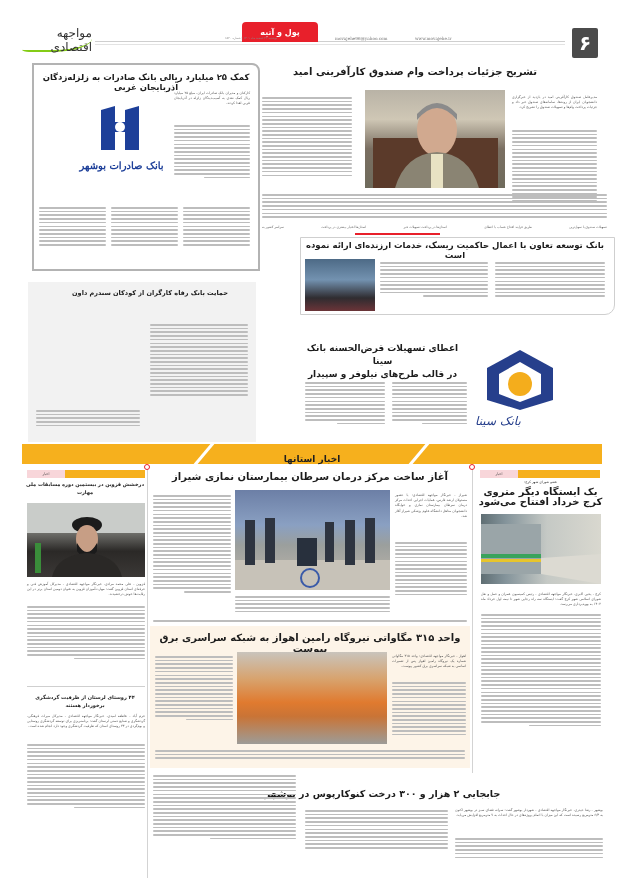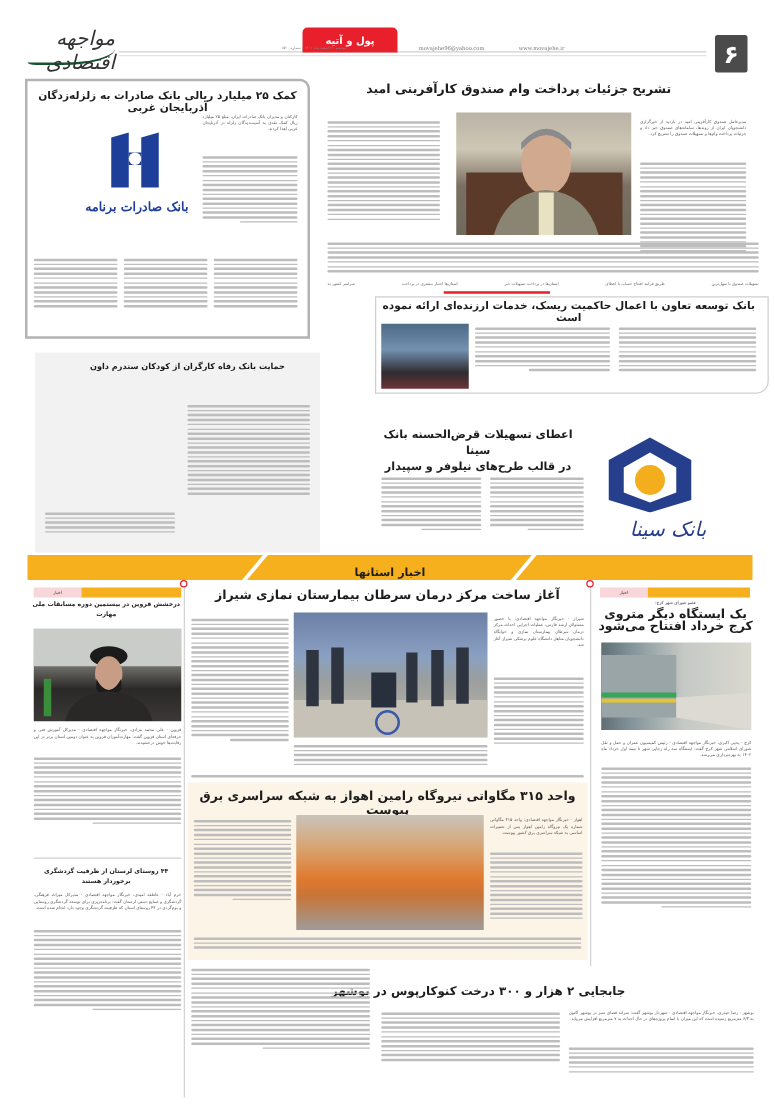--- a/index.html
+++ b/index.html
@@ -11,27 +11,27 @@
   .filler span { display: block; height: 1.6px; background: #bdbdbd; margin: 2.1px 0; border-radius: 1px; }
   .filler span.short { width: 60%; margin-right: 0; margin-left: auto; }
   .headline { font-weight: bold; color: #1c1c1c; text-align: center; direction: rtl; }
   .photo { background: #aaa; overflow: hidden; }
 
   
   #header-line { left: 95px; right: 55px; top: 41px; height: 1px; background: #cfcfcf; }
   #header-line2 { left: 95px; right: 55px; top: 44px; height: 1px; background: #e3e3e3; }
   #page-num { right: 22px; top: 28px; width: 26px; height: 30px; background: #4b4b4b; color: #fff; font-size: 20px; font-weight: bold; display: flex; align-items: center; justify-content: center; border-radius: 2px; }
   #section-tab { left: 242px; top: 22px; width: 76px; height: 20px; background: #e8202b; color: #fff; font-size: 8px; font-weight: bold; display: flex; align-items: center; justify-content: center; border-radius: 4px 4px 0 0; }
-  #logo { left: 22px; top: 30px; width: 70px; height: 22px; font-family: "DejaVu Serif", serif; font-size: 16px; font-style: italic; color: #333; display:flex; align-items:center; justify-content:center; border-bottom: 2px solid #14532d; border-radius: 0 0 60% 10%; }
+  #logo { left: 22px; top: 30px; width: 70px; height: 22px; font-family: "DejaVu Serif", serif; font-size: 12px; color: #333; display:flex; align-items:center; justify-content:center; border-bottom: 2px solid #84cc16; border-radius: 0 0 60% 10%; }
   #site-url { left: 415px; top: 36px; font-size: 4.2px; color: #777; direction: ltr; font-family: "DejaVu Serif", serif; }
   #email { left: 335px; top: 36px; font-size: 4.2px; color: #777; direction: ltr; font-family: "DejaVu Serif", serif; }
   #issue-info { left: 225px; top: 36px; font-size: 3px; color: #888; }
 
   
-  #box-saderat { left: 20px; top: 63px; width: 228px; height: 208px; border: 2px solid #b3b3b3; border-radius: 0 8px 0 0; background: #fff; }
+  #box-saderat { left: 32px; top: 63px; width: 228px; height: 208px; border: 2px solid #b3b3b3; border-radius: 0 8px 0 0; background: #fff; }
   #saderat-logo { left: 40px; top: 37px; width: 95px; height: 92px; }
   .saderat-mark { position: absolute; left: 23px; top: 0; width: 46px; height: 52px; }
 
   
   #amid-title { left: 270px; top: 66px; width: 290px; font-size: 10px; }
   #amid-photo { left: 365px; top: 90px; width: 140px; height: 98px; background: linear-gradient(180deg,#b9b3a6 0%,#cfc7b5 30%,#7a6f62 60%,#6f6b5c 100%); }
 
   
   #box-risk { left: 300px; top: 237px; width: 315px; height: 78px; border: 1px solid #cfcfcf; border-radius: 0 0 10px 0; }
   #risk-title { left: 305px; top: 240px; width: 300px; font-size: 8.5px; }
@@ -88,21 +88,21 @@
 
 <div class="abs" id="box-saderat">
   <div class="headline" style="position:absolute;left:4px;right:4px;top:7px;font-size:8.5px;">کمک ۲۵ میلیارد ریالی بانک صادرات به زلزله‌زدگان آذربایجان غربی</div>
   <div class="abs" id="saderat-logo">
     <svg class="saderat-mark" viewBox="0 0 46 52">
       <path d="M4 8 L18 4 L18 48 L4 48 Z" fill="#1d3f99"></path>
       <path d="M42 4 L28 8 L28 48 L42 48 Z" fill="#1d3f99"></path>
       <rect x="18" y="20" width="10" height="10" fill="#1d3f99"></rect>
       <circle cx="23" cy="25" r="5" fill="#fff"></circle>
     </svg>
-    <div style="position:absolute;left:0;right:0;top:58px;text-align:center;font-family:'DejaVu Serif',serif;font-size:10px;color:#1d3f99;font-weight:bold;">بانک صادرات برنامه</div>
+    <div style="position:absolute;left:0;right:0;top:58px;text-align:center;font-family:'DejaVu Serif',serif;font-size:10px;color:#1d3f99;font-weight:bold;">بانک صادرات بوشهر</div>
   </div>
   <div class="txt" style="position:absolute;right:8px;top:26px;width:76px;">کارکنان و مدیران بانک صادرات ایران، مبلغ ۲۵ میلیارد ریال کمک نقدی به آسیب‌دیدگان زلزله در آذربایجان غربی اهدا کردند.</div>
   <div class="filler" style="position:absolute;right:8px;top:58px;width:76px;">
       <span></span>
       <span></span>
       <span></span>
       <span></span>
       <span></span>
       <span></span>
       <span></span>
@@ -291,21 +291,21 @@
       <span></span>
     </div>
 </div>
 
 <div class="abs" id="sina-logo">
   <svg width="90" height="62" viewBox="0 0 90 62">
     <polygon points="45,2 78,20 78,52 45,62 12,52 12,20" fill="#263f8c"></polygon>
     <polygon points="45,14 66,26 66,46 45,54 24,46 24,26" fill="#fff"></polygon>
     <circle cx="45" cy="36" r="12" fill="#f4ad1c"></circle>
   </svg>
-  <div style="text-align:right;font-family:'DejaVu Serif',serif;font-size:16px;color:#263f8c;font-style:italic;">بانک سینا</div>
+  <div style="text-align:left;font-family:'DejaVu Serif',serif;font-size:12px;color:#263f8c;font-style:italic;">بانک سینا</div>
 </div>
 <div class="abs headline" id="sina-title">
   <div>اعطای تسهیلات قرض‌الحسنه بانک سینا</div>
   <div>در قالب طرح‌های نیلوفر و سپیدار</div>
 </div>
 <div class="filler abs" style="left:392px;top:380px;width:75px;">
     <span></span>
     <span></span>
     <span></span>
     <span></span>

